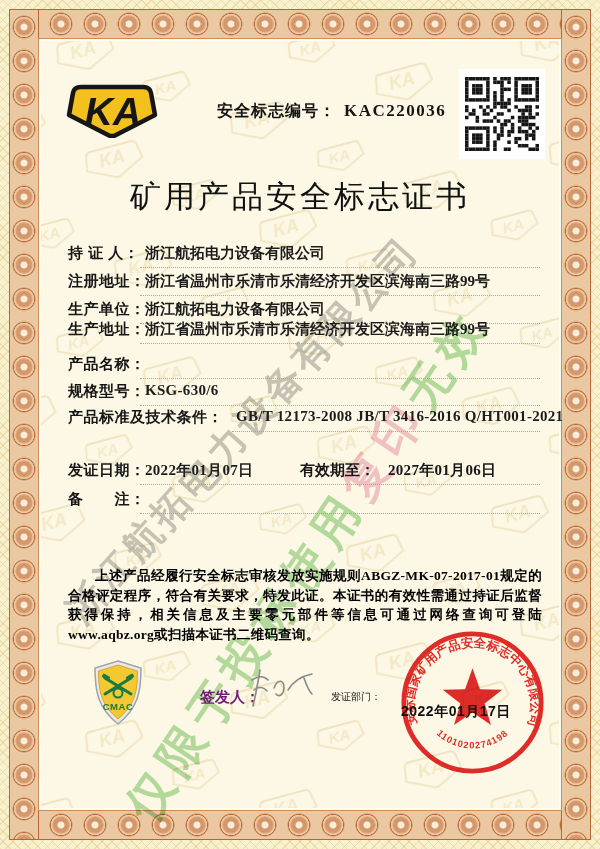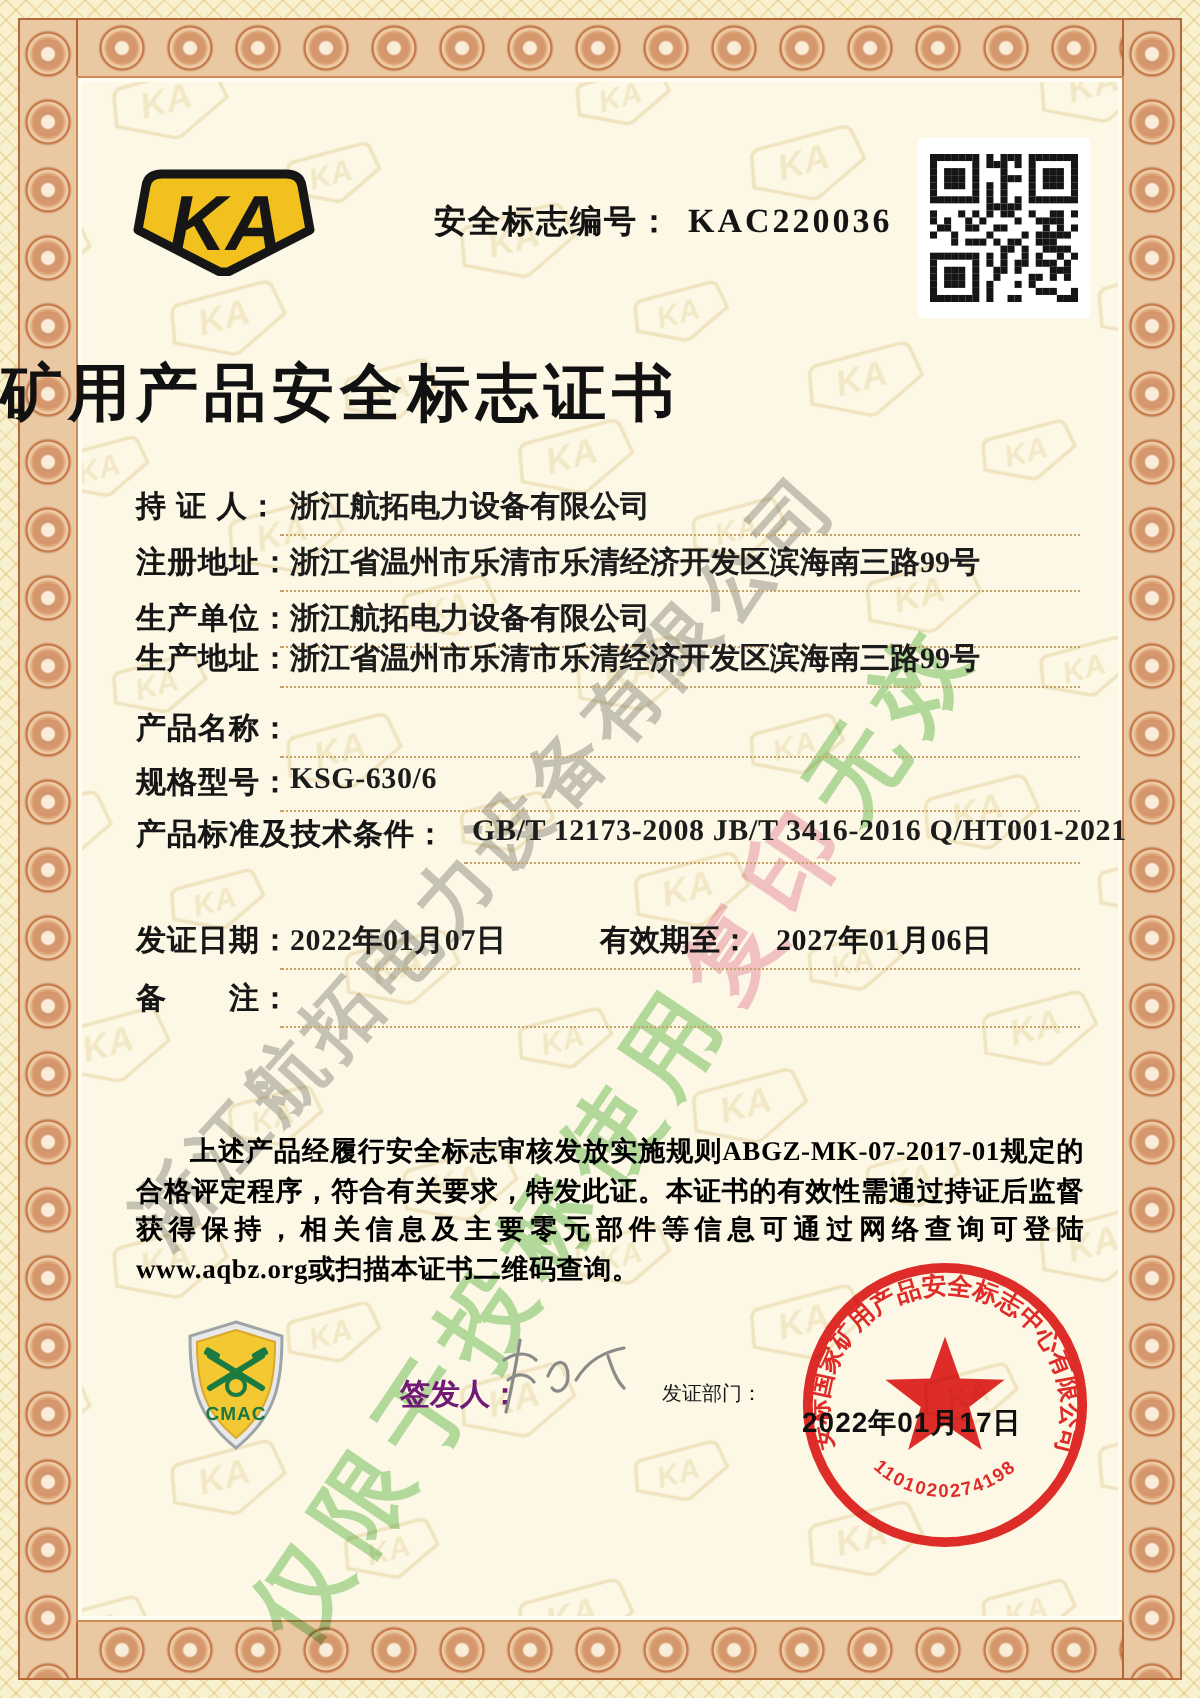--- a/index.html
+++ b/index.html
@@ -27,21 +27,21 @@
   .tilelayer{position:absolute;inset:41px;width:518px;height:767px;opacity:.55;}
   .layer{position:absolute;inset:0;}
 
   
   .ka-logo{position:absolute;left:66px;top:84px;width:92px;height:54px;}
   .certno{position:absolute;left:217px;top:101px;font-size:16px;font-weight:bold;color:#141414;letter-spacing:1px;}
   .certno .val{font-family:"Liberation Serif",serif;font-weight:600;font-size:17px;letter-spacing:1.5px;margin-left:8px;}
   .qrbox{position:absolute;left:459px;top:69px;width:86px;height:90px;background:#ffffff;}
   .qrbox svg{position:absolute;left:6px;top:7px;width:74px;height:76px;fill:#151515;}
 
-  .title{position:absolute;left:0;right:0;top:176px;text-align:left;font-size:31px;font-weight:bold;
+  .title{position:absolute;left:0;right:0;top:176px;text-align:center;font-size:31px;font-weight:normal;
          letter-spacing:3px;color:#111;font-family:"Liberation Serif",serif;}
 
   
   .frow{position:absolute;left:68px;width:472px;height:21px;font-size:15px;color:#161616;}
   .frow::after{content:"";position:absolute;left:72px;right:0;bottom:-3px;border-top:1px dotted #c4a26a;}
   .frow .lab{font-weight:bold;letter-spacing:.5px;}
   .frow .val{position:absolute;left:77px;top:0;font-family:"Liberation Serif",serif;font-weight:600;color:#1c1c1c;white-space:nowrap;}
   .frow.wide .val{left:168px;}
   .frow.wide::after{left:164px;}
   .r0{top:244px}.r1{top:272px}.r2{top:300px}.r3{top:320px}.r4{top:355px}

